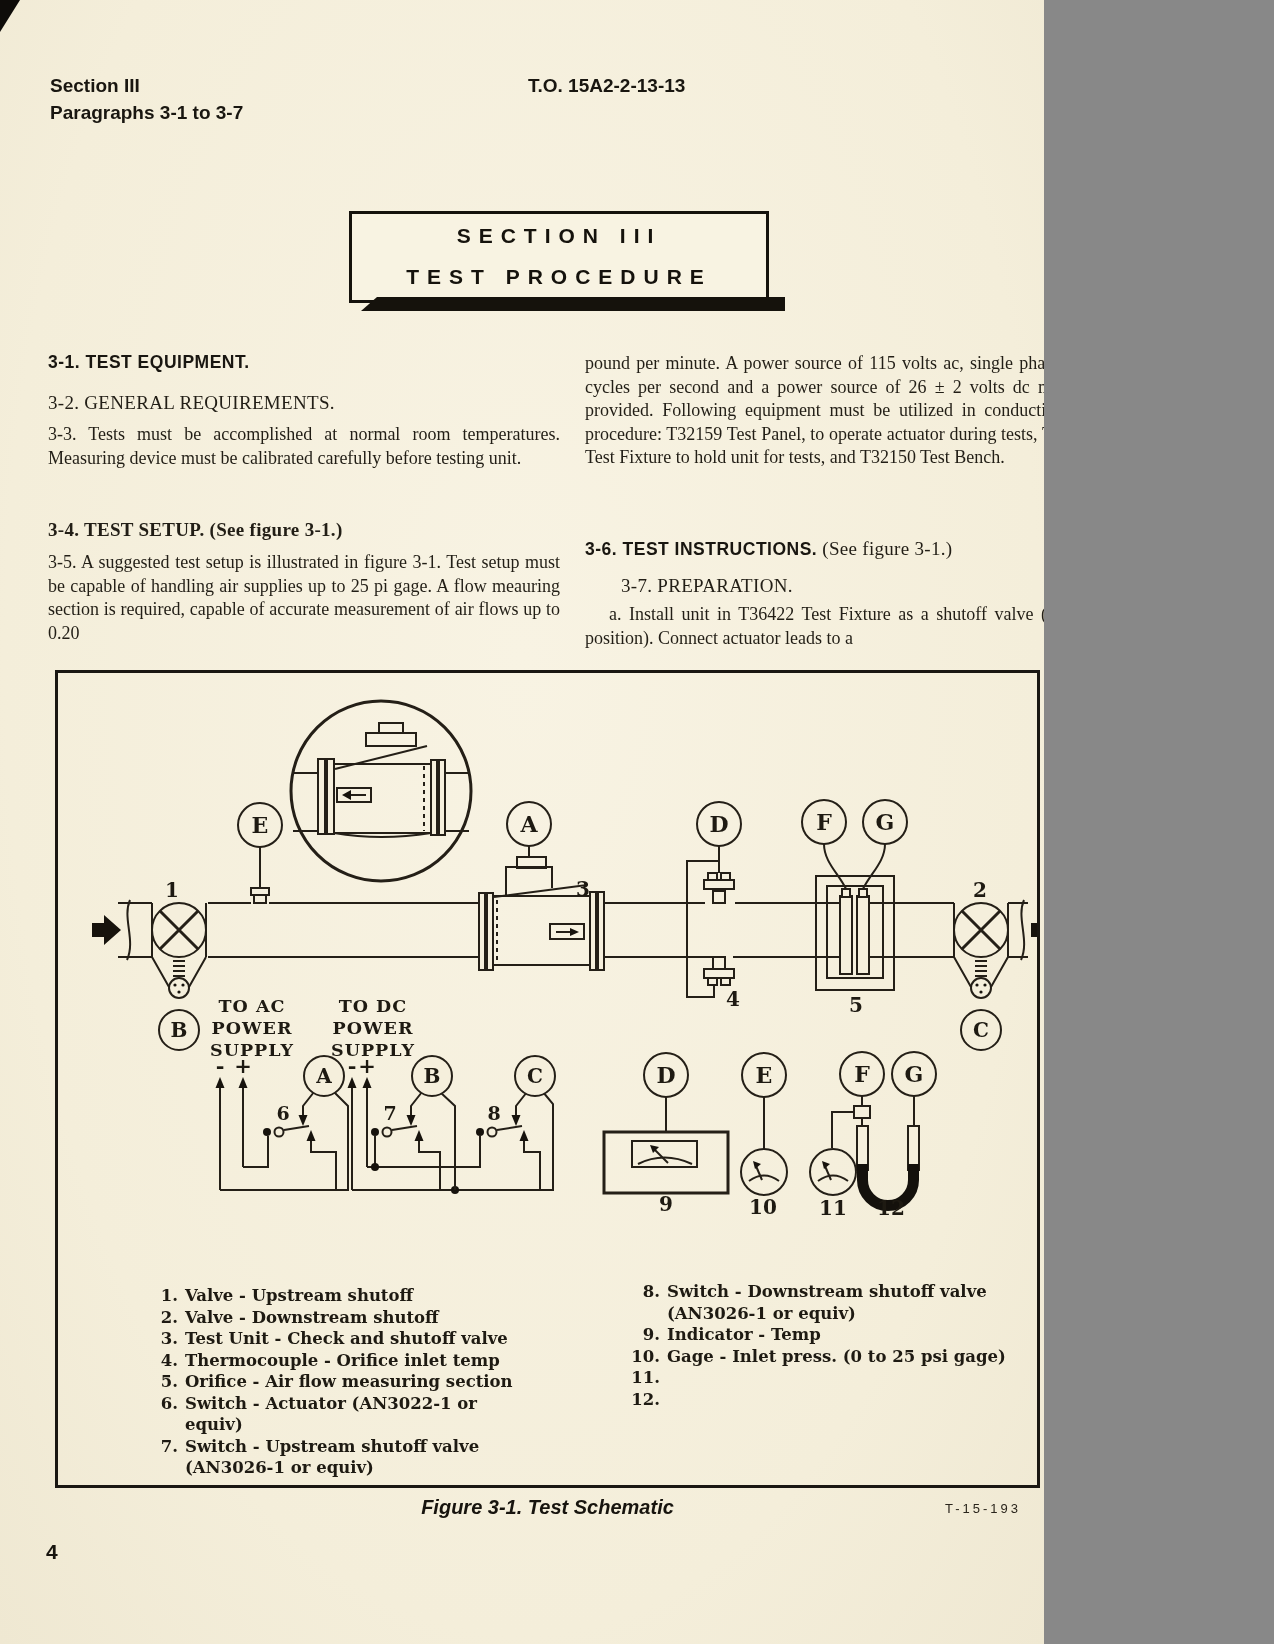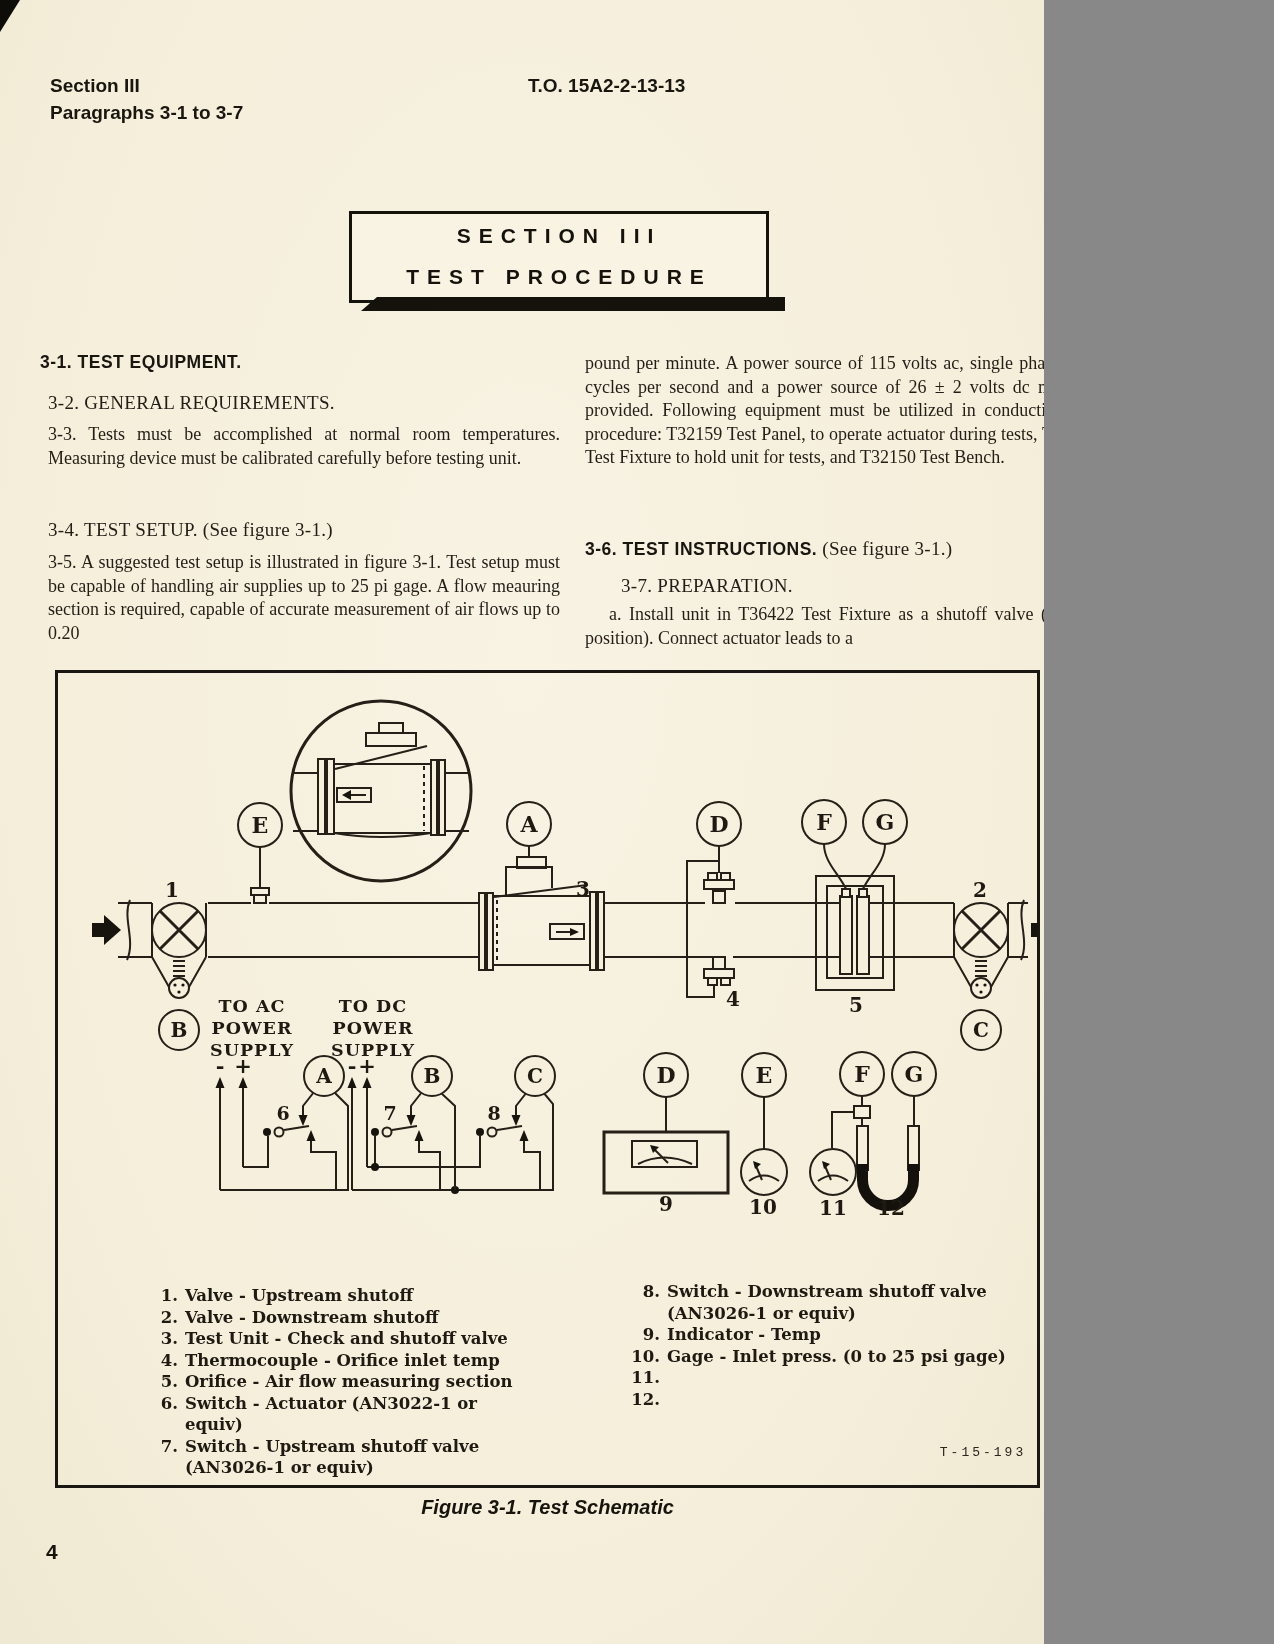--- a/index.html
+++ b/index.html
@@ -20,21 +20,21 @@
                clip-path:polygon(16px 0,100% 0,100% 100%,0 100%);}
   .figbox{left:55px;top:670px;width:979px;height:812px;border:3px solid #1a1712;}
   .lcol{position:absolute;font-family:"DejaVu Serif",serif;font-weight:bold;font-size:16.5px;line-height:21.5px;color:#1e1a12;}
   .lrow{display:flex;}
   .lnum{width:36px;text-align:right;padding-right:7px;flex:none;}
   .ltxt{white-space:pre-line;}
   .caption{left:55px;top:1496px;width:985px;text-align:center;
            font-family:"Liberation Sans",sans-serif;font-style:italic;font-weight:bold;font-size:20px;color:#17140e;}
   .pagenum{left:46px;top:1540px;font-family:"Liberation Sans",sans-serif;font-weight:bold;font-size:21px;color:#17140e;}
   .dot{position:absolute;background:#0e0c09;border-radius:50%;}
-  .tnum{left:860px;top:772px;width:130px;text-align:center;font-family:Liberation Mono, monospace;
+  .tnum{left:860px;top:828px;width:130px;text-align:center;font-family:Liberation Sans, sans-serif;
         font-size:13px;letter-spacing:3px;color:#2a251c;}
   .corner{left:0;top:0;width:20px;height:32px;background:#0e0c09;clip-path:polygon(0 0,100% 0,0 100%);}
   .speck{position:absolute;background:#2a251c;border-radius:40% 60% 60% 40%;}
   svg text{font-family:"DejaVu Serif",serif;font-weight:bold;fill:#1e1a12;}
   svg .ln{stroke:#241f17;stroke-width:2;fill:none;}
   svg .ln3{stroke:#241f17;stroke-width:3;fill:none;}
   svg .fillp{fill:#f5efdc;stroke:#241f17;stroke-width:2;}
   svg .blk{fill:#17130d;stroke:none;}
 </style>
 </head>
@@ -56,24 +56,24 @@
     <div>Paragraphs 3-1 to 3-7</div>
   </div>
   <div class="abs hdr sans" style="left:484px;top:72px;margin-left:44px;">T.O. 15A2-2-13-13</div>
 
   <div class="abs titlebox">
     <div class="titletxt t1">SECTION III</div>
     <div class="titletxt t2">TEST PROCEDURE</div>
   </div>
   <div class="abs titleshadow"></div>
 
-  <div class="abs heading-sans" style="left:40px;top:352px;text-align:right;">3-1. TEST EQUIPMENT.</div>
+  <div class="abs heading-sans" style="left:48px;top:352px;text-align:right;">3-1. TEST EQUIPMENT.</div>
   <div class="abs heading-serif" style="left:48px;top:392px;">3-2. GENERAL REQUIREMENTS.</div>
   <div class="abs body-p" style="left:48px;top:423px;width:512px;">3-3. Tests must be accomplished at normal room temperatures. Measuring device must be calibrated carefully before testing unit.</div>
-  <div class="abs heading-serif" style="left:48px;top:519px;">3-4. TEST SETUP. (See figure 3-1.)</div>
+  <div class="abs heading-serif" style="left:48px;top:519px;font-weight:bold;">3-4. TEST SETUP. (See figure 3-1.)</div>
   <div class="abs body-p" style="left:48px;top:551px;width:512px;">3-5. A suggested test setup is illustrated in figure 3-1. Test setup must be capable of handling air supplies up to 25 pi gage. A flow meauring section is required, capable of accurate measurement of air flows up to 0.20</div>
 
   <div class="abs body-p" style="left:585px;top:352px;width:513px;">pound per minute. A power source of 115 volts ac, single phase, 400 cycles per second and a power source of 26 ± 2 volts dc must be provided. Following equipment must be utilized in conducting test procedure: T32159 Test Panel, to operate actuator during tests, T36422 Test Fixture to hold unit for tests, and T32150 Test Bench.</div>
   <div class="abs" style="left:585px;top:538px;">
     <span class="heading-sans">3-6. TEST INSTRUCTIONS.</span><span class="heading-serif"> (See figure 3-1.)</span>
   </div>
   <div class="abs heading-serif" style="left:585px;top:575px;margin-left:36px;">3-7. PREPARATION.</div>
   <div class="abs body-p" style="left:585px;top:603px;width:513px;text-indent:24px;">a. Install unit in T36422 Test Fixture as a shutoff valve (normal position). Connect actuator leads to a</div>
 
   <div class="abs figbox">

